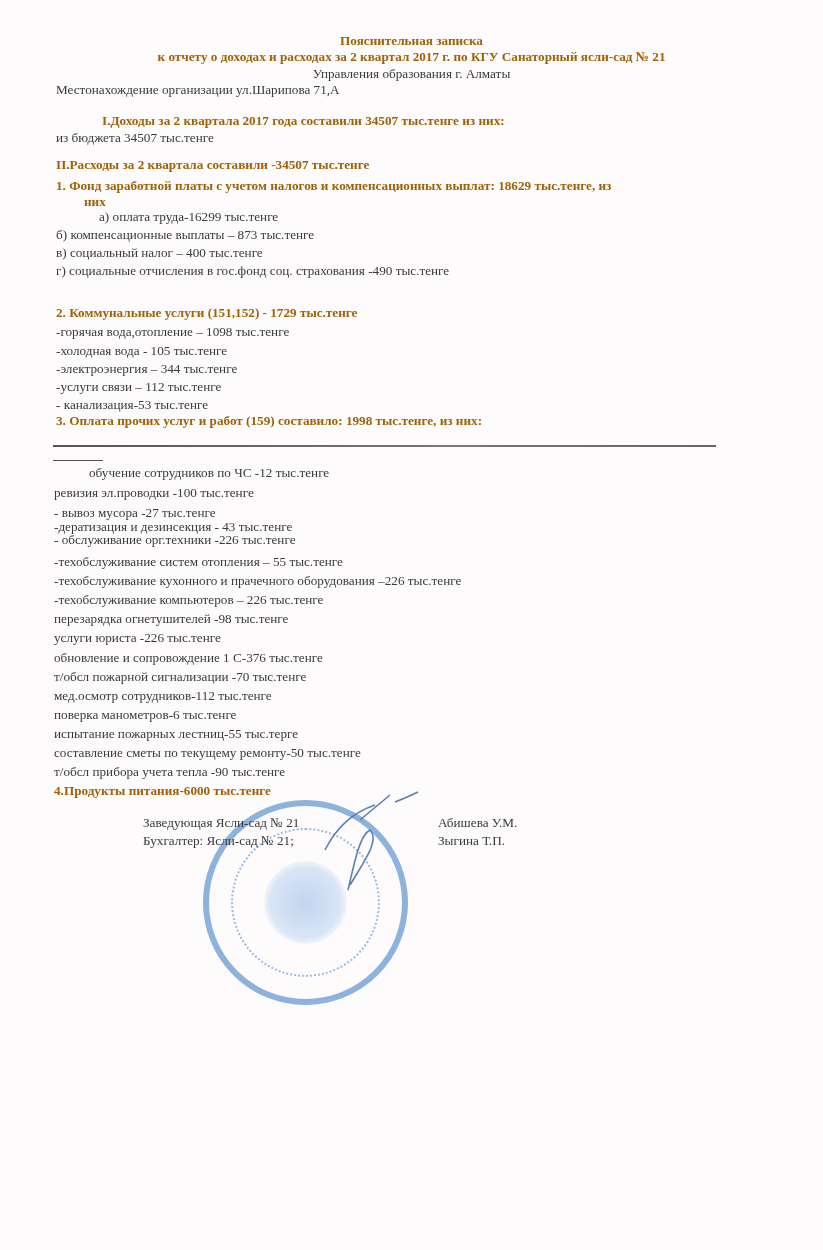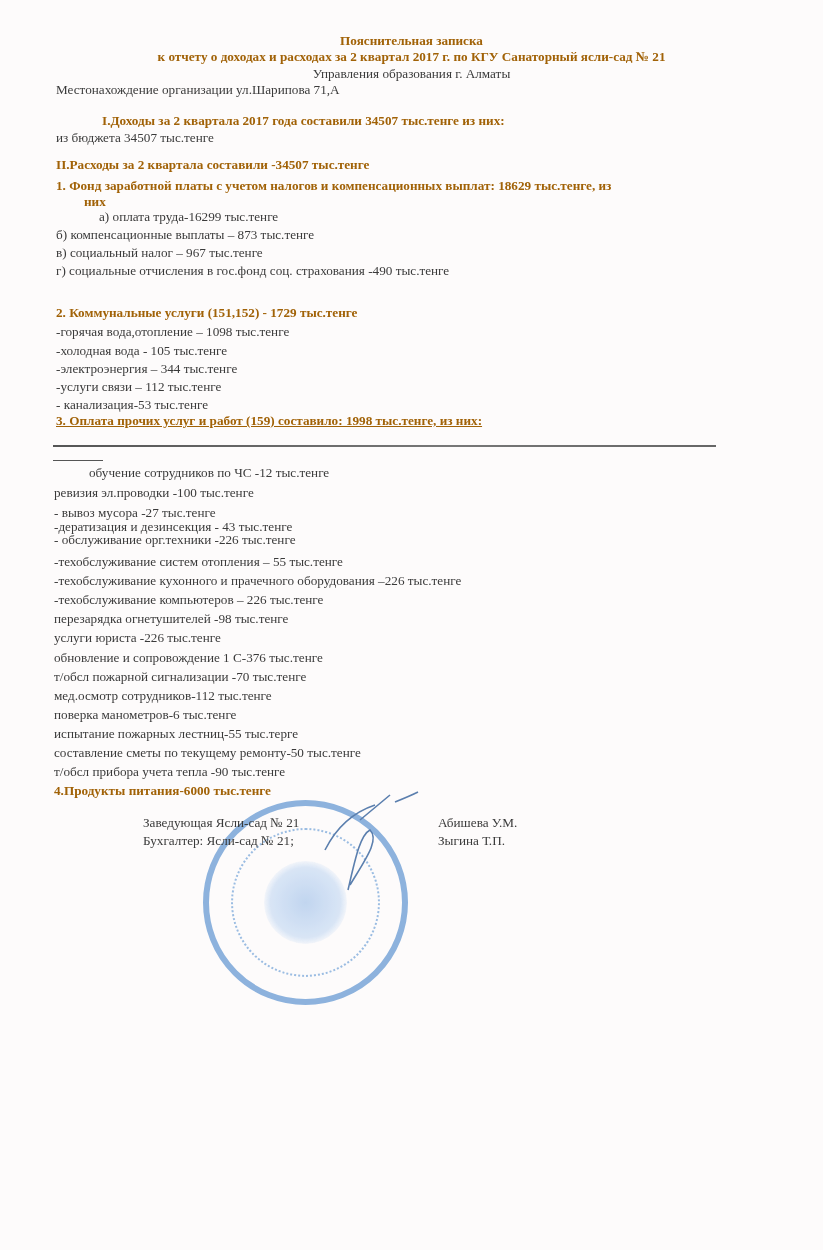--- a/index.html
+++ b/index.html
@@ -30,31 +30,31 @@
   <div class="line" style="left:56px; top:82px;">Местонахождение организации ул.Шарипова 71,А</div>
 
   <div class="line b" style="left:60px; top:113px;margin-left:42px;">I.Доходы за 2 квартала 2017 года составили 34507 тыс.тенге из них:</div>
   <div class="line" style="left:56px; top:130px;">из бюджета 34507 тыс.тенге</div>
 
   <div class="line b" style="left:56px; top:157px;">II.Расходы за 2 квартала составили -34507 тыс.тенге</div>
   <div class="line b" style="left:56px; top:178px;">1. Фонд заработной платы с учетом налогов и компенсационных выплат: 18629 тыс.тенге, из</div>
   <div class="line b" style="left:56px; top:194px;margin-left:28px;">них</div>
   <div class="line" style="left:56px; top:209px;margin-left:43px;">а) оплата труда-16299 тыс.тенге</div>
   <div class="line" style="left:56px; top:227px;">б) компенсационные выплаты – 873 тыс.тенге</div>
-  <div class="line" style="left:56px; top:245px;">в) социальный налог –  967 тыс.тенге</div>
+  <div class="line" style="left:56px; top:245px;">в) социальный налог –  400 тыс.тенге</div>
   <div class="line" style="left:56px; top:263px;">г) социальные отчисления в гос.фонд соц. страхования -490 тыс.тенге</div>
 
   <div class="line b" style="left:56px; top:305px;">2. Коммунальные услуги (151,152) - 1729 тыс.тенге</div>
   <div class="line" style="left:56px; top:324px;"> -горячая вода,отопление – 1098 тыс.тенге</div>
   <div class="line" style="left:56px; top:343px;"> -холодная вода - 105 тыс.тенге</div>
   <div class="line" style="left:56px; top:361px;"> -электроэнергия – 344 тыс.тенге</div>
   <div class="line" style="left:56px; top:379px;"> -услуги связи – 112 тыс.тенге</div>
   <div class="line" style="left:56px; top:397px;">- канализация-53 тыс.тенге</div>
 
-  <div class="line b" style="left:56px; top:413px;text-decoration:underline;">3. Оплата прочих услуг и работ (159) составило: 1998 тыс.тенге, из них:</div>
+  <div class="line b" style="left:56px; top:413px;">3. Оплата прочих услуг и работ (159) составило: 1998 тыс.тенге, из них:</div>
   <div class="rule" style="left:53px; top:445px; width:663px;"></div>
   <div class="rule" style="left:53px; top:460px; width:50px; height:1px; background:#555;"></div>
 
   <div class="line" style="left:54px; top:465px;margin-left:35px;">обучение сотрудников по ЧС -12 тыс.тенге</div>
   <div class="line" style="left:54px; top:485px;">ревизия эл.проводки -100 тыс.тенге</div>
   <div class="line" style="left:54px; top:505px;"> - вывоз мусора -27 тыс.тенге</div>
   <div class="line" style="left:54px; top:519px;"> -дератизация и дезинсекция - 43 тыс.тенге</div>
   <div class="line" style="left:54px; top:532px;">  - обслуживание орг.техники -226 тыс.тенге</div>
   <div class="line" style="left:54px; top:554px;"> -техобслуживание систем отопления – 55 тыс.тенге</div>
   <div class="line" style="left:54px; top:573px;"> -техобслуживание кухонного и прачечного оборудования –226 тыс.тенге</div>

